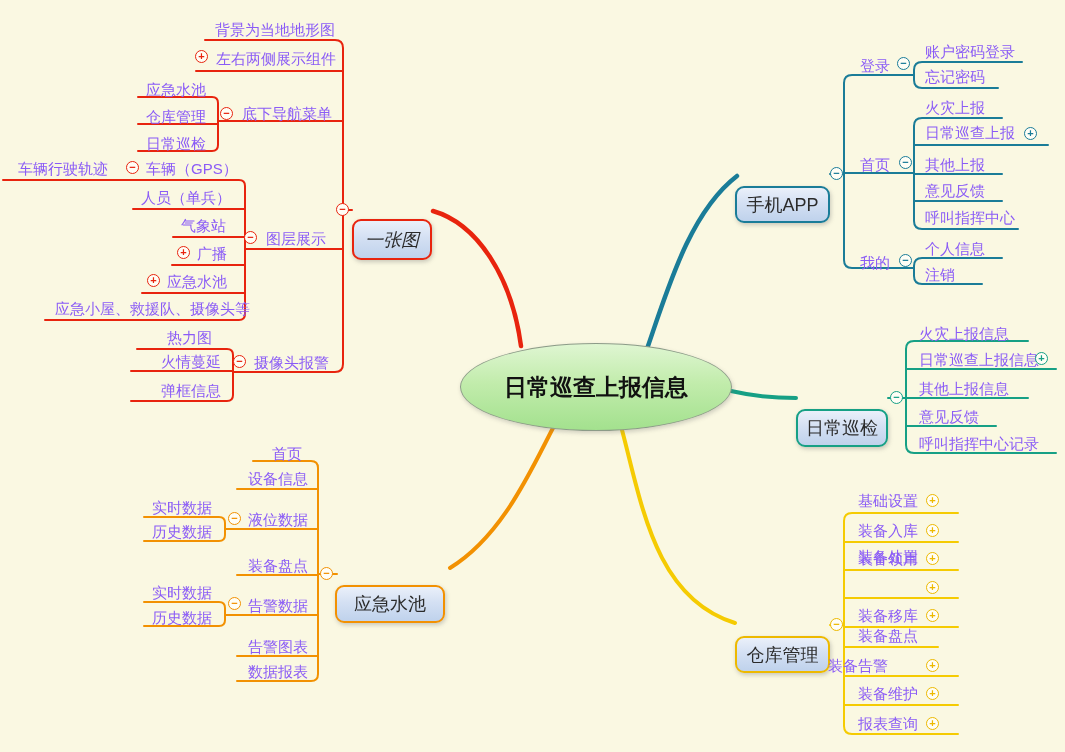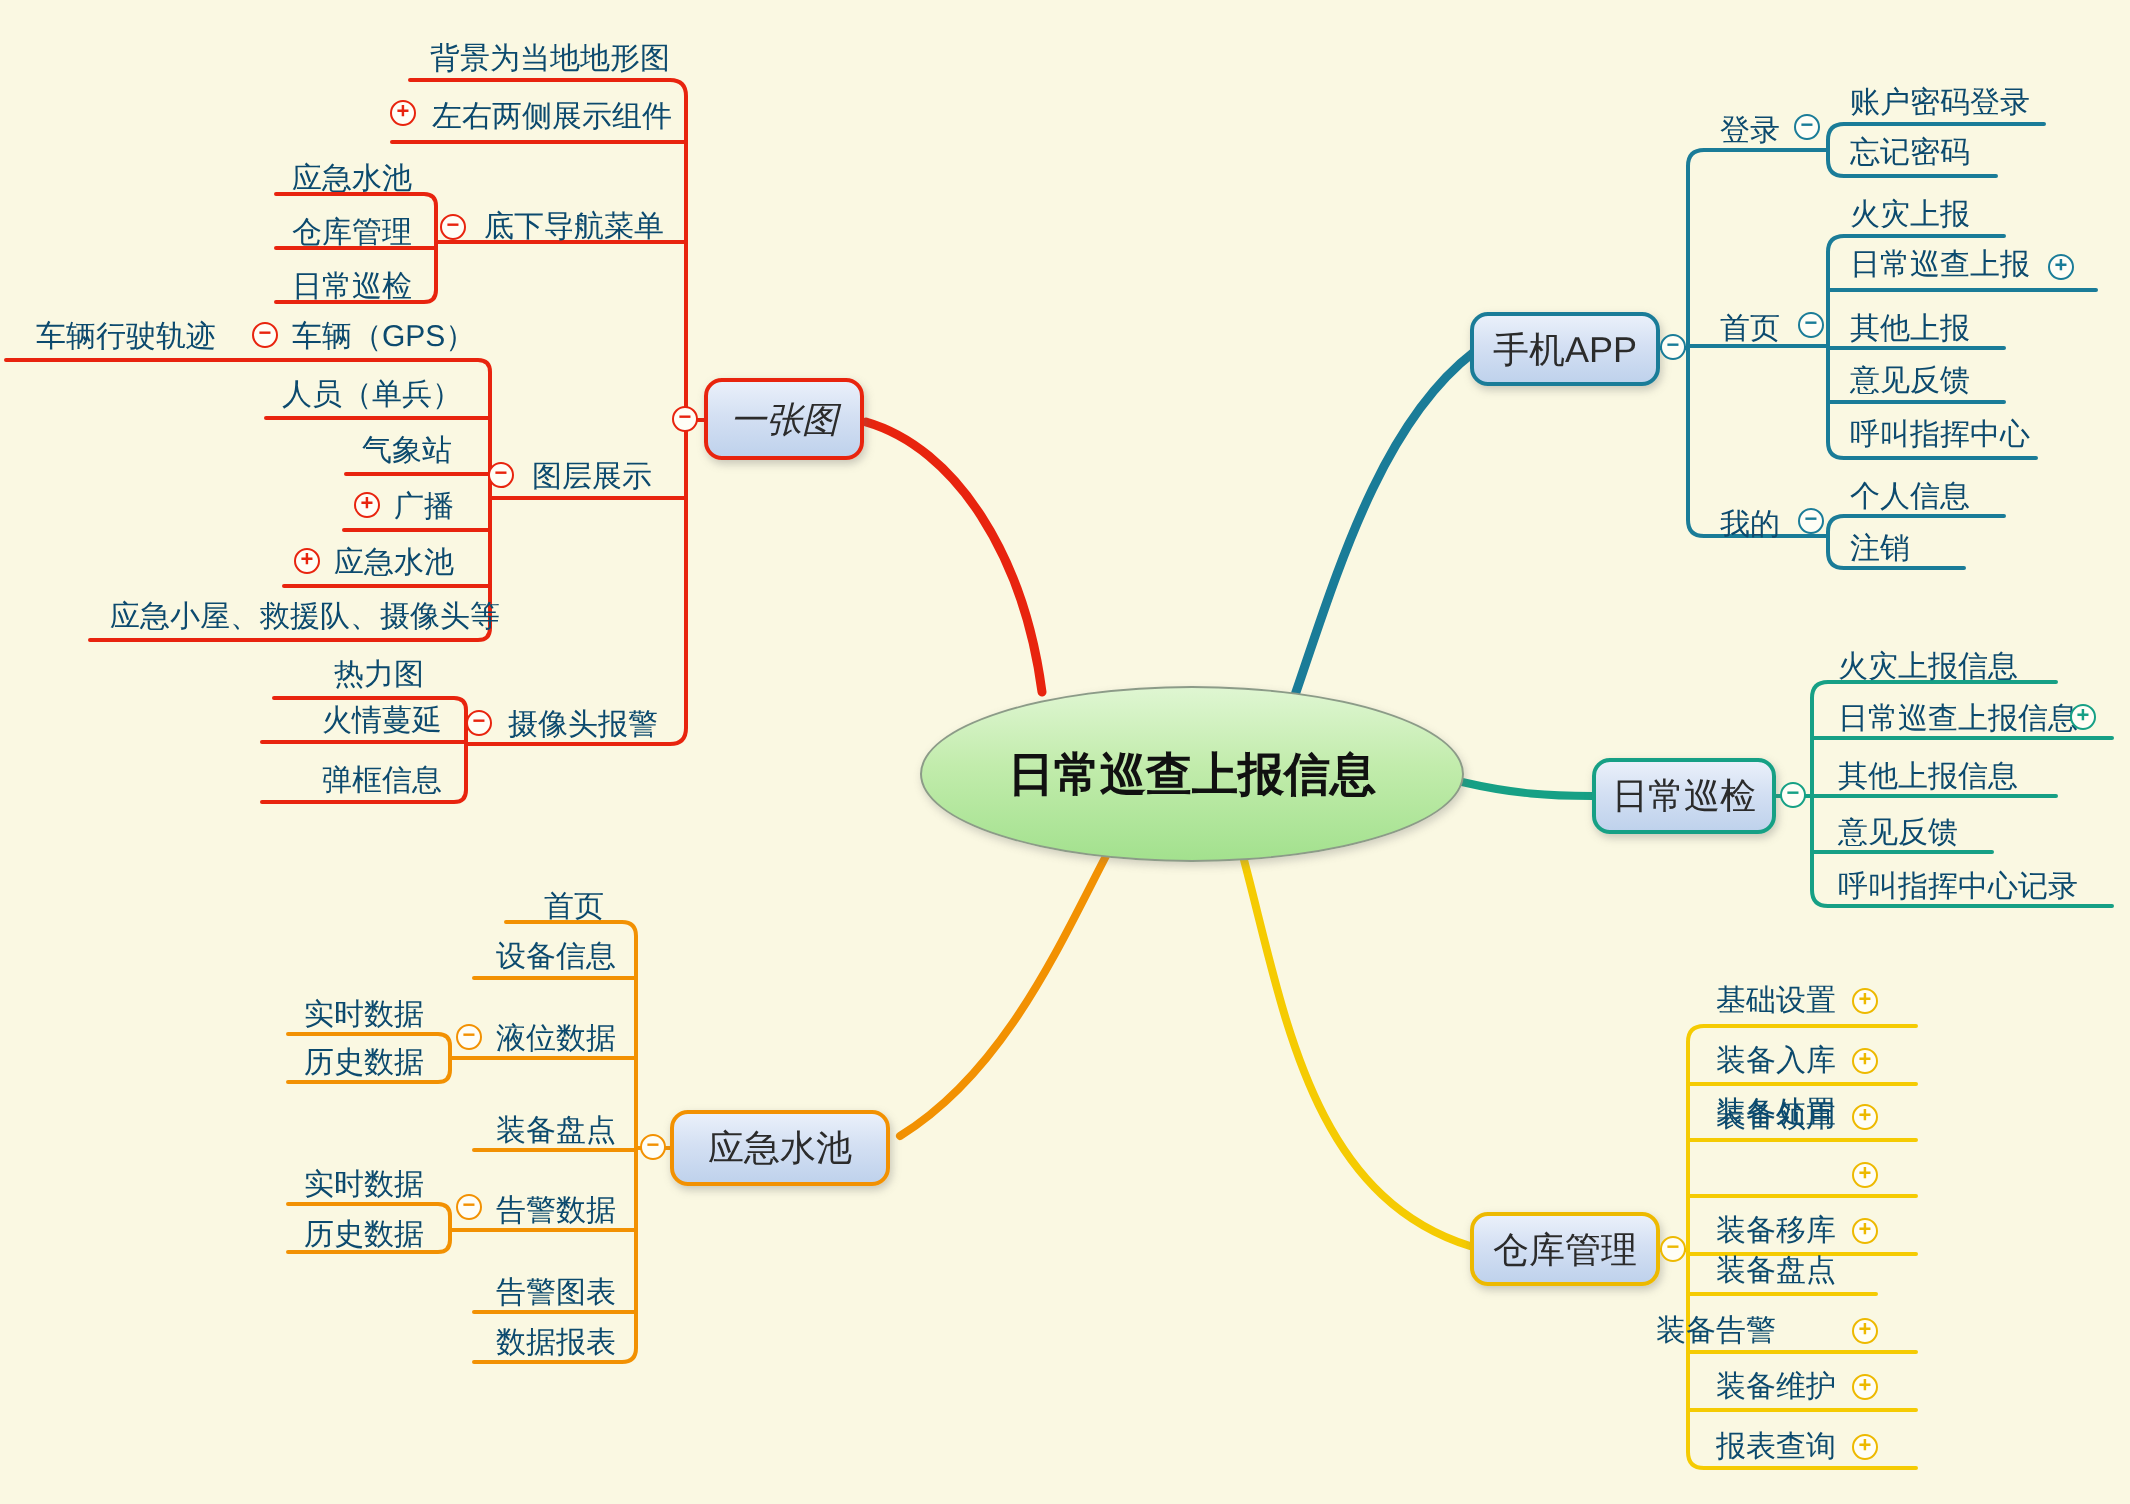--- a/index.html
+++ b/index.html
@@ -1,23 +1,23 @@
 <!DOCTYPE html>
 <html><head>
 <meta charset="utf-8">
 <style>
   html,body{margin:0;padding:0;}
   body{font-family:"Liberation Sans","DejaVu Sans",sans-serif;}
   #canvas{position:relative;width:1065px;height:752px;background:#FAF8E2;overflow:hidden;}
   #wires{position:absolute;left:0;top:0;width:1065px;height:752px;}
-  .leaf{position:absolute;font-size:15px;color:#0c4a6e;white-space:nowrap;line-height:17px;}
+  .leaf{position:absolute;font-size:15px;color:#8b5cf6;white-space:nowrap;line-height:17px;}
   .main-topic{position:absolute;display:flex;align-items:center;justify-content:center;
       font-size:18px;color:#2b2b2b;border:2px solid #888;border-radius:9px;
       background:linear-gradient(180deg,#EAF0FA 0%,#D4E0F3 45%,#BFD2EC 100%);
-      box-shadow:1px 2px 4px rgba(110,110,110,.35);box-sizing:border-box;}
+      box-shadow:1px 2px 4px rgba(110,110,110,.35);box-sizing:border-box;margin-top:30px;}
   .center-topic{position:absolute;left:460px;top:343px;width:272px;height:88px;border-radius:50%;
       display:flex;align-items:center;justify-content:center;font-size:23px;font-weight:bold;color:#111;
       background:linear-gradient(180deg,#DFF6D2 0%,#C2ECAC 45%,#A3E18E 100%);
       border:1.5px solid #8C9B88;box-shadow:1px 2px 4px rgba(110,110,110,.3);box-sizing:border-box;}
   .pm{position:absolute;width:13px;height:13px;border-radius:50%;background:#FFFEF6;
       border:1px solid;font-size:11px;line-height:10px;text-align:center;box-sizing:border-box;font-weight:bold;}
   .bd1{border-color:#E8240E;font-style:italic;} .bd2{border-color:#1A7C98;} .bd3{border-color:#16A085;}
   .bd4{border-color:#EDB900;} .bd5{border-color:#F29102;}
   .c1{color:#E8240E;border-color:#E8240E;} .c2{color:#1A7C98;border-color:#1A7C98;}
   .c3{color:#16A085;border-color:#16A085;} .c4{color:#EDB900;border-color:#EDB900;}
@@ -114,21 +114,21 @@
   <div class="leaf" style="left:266px;top:230px;">图层展示</div>
   <div class="leaf" style="left:146px;top:160px;">车辆（GPS）</div>
   <div class="leaf" style="left:18px;top:160px;">车辆行驶轨迹</div>
   <div class="leaf" style="left:141px;top:189px;">人员（单兵）</div>
   <div class="leaf" style="left:181px;top:217px;">气象站</div>
   <div class="leaf" style="left:197px;top:245px;">广播</div>
   <div class="leaf" style="left:167px;top:273px;">应急水池</div>
   <div class="leaf" style="left:55px;top:300px;">应急小屋、救援队、摄像头等</div>
   <div class="leaf" style="left:254px;top:354px;">摄像头报警</div>
   <div class="leaf" style="left:167px;top:329px;">热力图</div>
-  <div class="leaf" style="left:161px;top:353px;font-family:Liberation Serif, serif;">火情蔓延</div>
+  <div class="leaf" style="left:161px;top:353px;">火情蔓延</div>
   <div class="leaf" style="left:161px;top:382px;">弹框信息</div>
 
   <div class="leaf" style="left:860px;top:57px;">登录</div>
   <div class="leaf" style="left:925px;top:43px;">账户密码登录</div>
   <div class="leaf" style="left:925px;top:68px;">忘记密码</div>
   <div class="leaf" style="left:860px;top:156px;">首页</div>
   <div class="leaf" style="left:925px;top:99px;">火灾上报</div>
   <div class="leaf" style="left:925px;top:124px;">日常巡查上报</div>
   <div class="leaf" style="left:925px;top:156px;">其他上报</div>
   <div class="leaf" style="left:925px;top:182px;">意见反馈</div>

